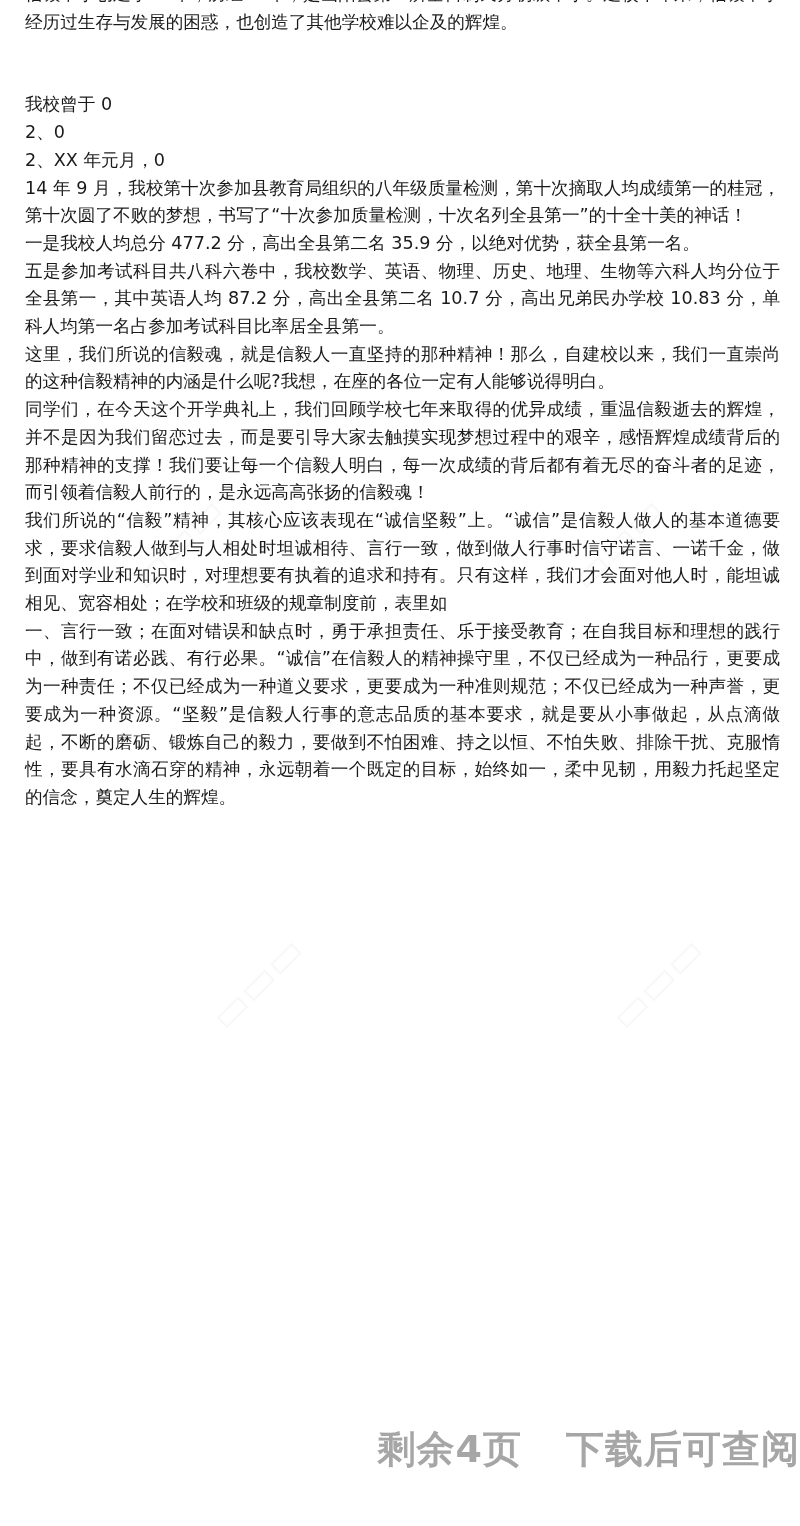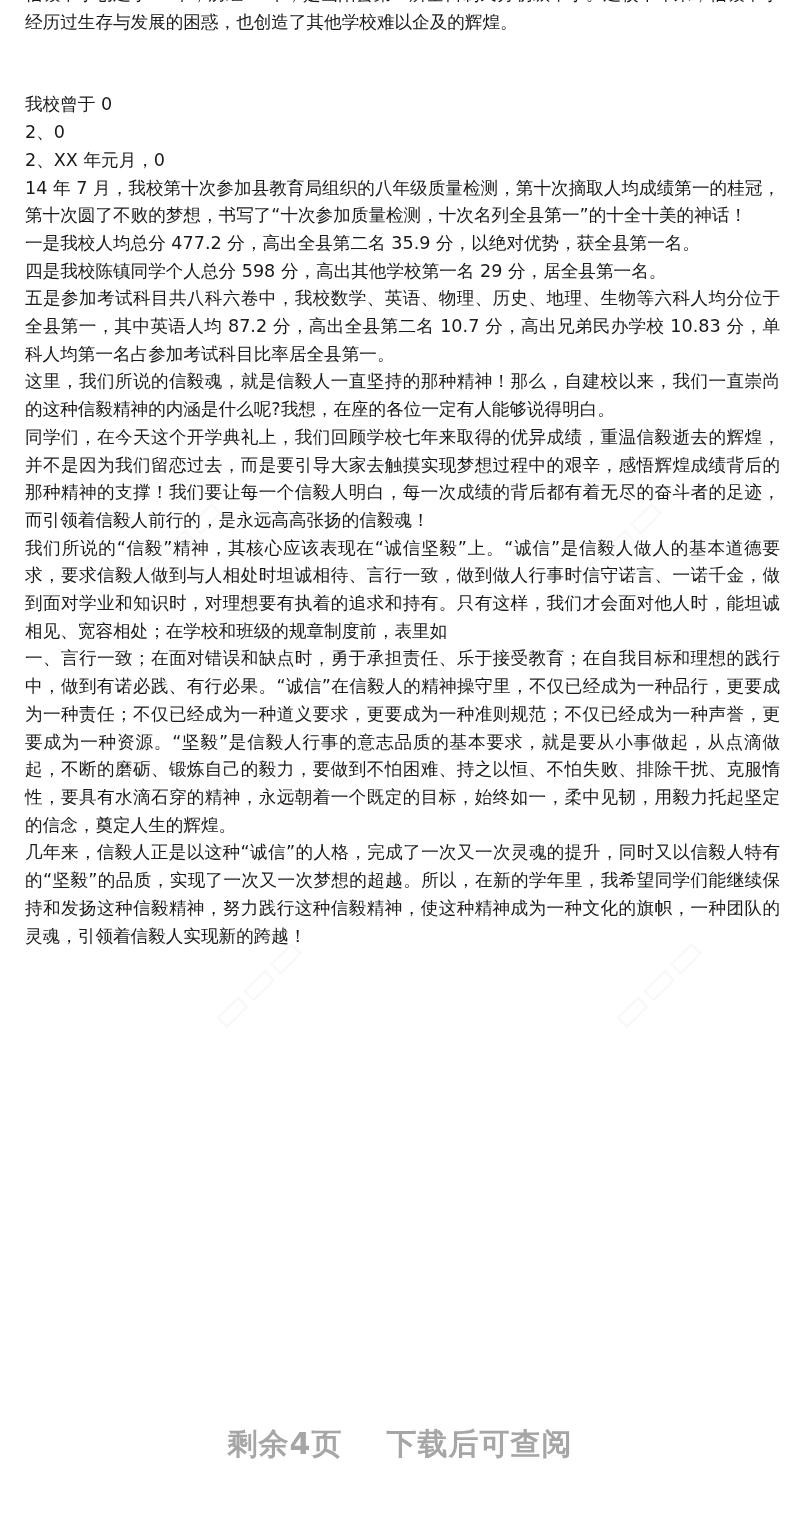--- a/index.html
+++ b/index.html
@@ -50,22 +50,22 @@
     transform: rotate(-45deg);
     pointer-events: none;
     white-space: nowrap;
     font-family: "DejaVu Sans", sans-serif;
   }
   .remaining-banner {
     position: absolute;
     left: 0;
     top: 1424px;
     width: 800px;
-    text-align: center;
-    font-size: 30px;
+    text-align: right;
+    font-size: 38px;
     font-weight: bold;
     color: #a6a6a6;
     letter-spacing: 1px;
     font-family: "DejaVu Sans", sans-serif;
   }
   .remaining-banner .spacer {
     display: inline-block;
     width: 44px;
   }
 </style>
@@ -78,27 +78,25 @@
   <div class="watermark" style="left:560px; top:520px;">▭▭▭</div>
   <div class="watermark" style="left:200px; top:960px;">▭▭▭</div>
   <div class="watermark" style="left:600px; top:960px;">▭▭▭</div>
 
   <div class="doc-body">
     <p class="para">信毅中学创建于XX年，历经XX年，是山阳县第一所全日制民办初级中学。建校十年来，信毅中学经历过生存与发展的困惑，也创造了其他学校难以企及的辉煌。</p>
     <div class="gap"></div>
     <p class="para">我校曾于 0</p>
     <p class="para">2、0</p>
     <p class="para">2、XX 年元月，0</p>
-    <p class="para">14 年 7 月，我校第十次参加县教育局组织的八年级质量检测，第十次摘取人均成绩第一的桂冠，第十次圆了不败的梦想，书写了“十次参加质量检测，十次名列全县第一”的十全十美的神话！</p>
+    <p class="para">14 年 9 月，我校第十次参加县教育局组织的八年级质量检测，第十次摘取人均成绩第一的桂冠，第十次圆了不败的梦想，书写了“十次参加质量检测，十次名列全县第一”的十全十美的神话！</p>
     <p class="para">一是我校人均总分 477.2 分，高出全县第二名 35.9 分，以绝对优势，获全县第一名。</p>
-    <p class="para">四是我校陈镇同学个人总分 598 分，高出其他学校第一名 29 分，居全县第一名。</p>
     <p class="para">五是参加考试科目共八科六卷中，我校数学、英语、物理、历史、地理、生物等六科人均分位于全县第一，其中英语人均 87.2 分，高出全县第二名 10.7 分，高出兄弟民办学校 10.83 分，单科人均第一名占参加考试科目比率居全县第一。</p>
     <p class="para">这里，我们所说的信毅魂，就是信毅人一直坚持的那种精神！那么，自建校以来，我们一直崇尚的这种信毅精神的内涵是什么呢?我想，在座的各位一定有人能够说得明白。</p>
     <p class="para">同学们，在今天这个开学典礼上，我们回顾学校七年来取得的优异成绩，重温信毅逝去的辉煌，并不是因为我们留恋过去，而是要引导大家去触摸实现梦想过程中的艰辛，感悟辉煌成绩背后的那种精神的支撑！我们要让每一个信毅人明白，每一次成绩的背后都有着无尽的奋斗者的足迹，而引领着信毅人前行的，是永远高高张扬的信毅魂！</p>
     <p class="para">我们所说的“信毅”精神，其核心应该表现在“诚信坚毅”上。“诚信”是信毅人做人的基本道德要求，要求信毅人做到与人相处时坦诚相待、言行一致，做到做人行事时信守诺言、一诺千金，做到面对学业和知识时，对理想要有执着的追求和持有。只有这样，我们才会面对他人时，能坦诚相见、宽容相处；在学校和班级的规章制度前，表里如</p>
     <p class="para">一、言行一致；在面对错误和缺点时，勇于承担责任、乐于接受教育；在自我目标和理想的践行中，做到有诺必践、有行必果。“诚信”在信毅人的精神操守里，不仅已经成为一种品行，更要成为一种责任；不仅已经成为一种道义要求，更要成为一种准则规范；不仅已经成为一种声誉，更要成为一种资源。“坚毅”是信毅人行事的意志品质的基本要求，就是要从小事做起，从点滴做起，不断的磨砺、锻炼自己的毅力，要做到不怕困难、持之以恒、不怕失败、排除干扰、克服惰性，要具有水滴石穿的精神，永远朝着一个既定的目标，始终如一，柔中见韧，用毅力托起坚定的信念，奠定人生的辉煌。</p>
-    <p class="para">几年来，信毅人正是以这种“诚信”的人格，完成了一次又一次灵魂的提升，同时又以信毅人特有的“坚毅”的品质，实现了一次又一次梦想的超越。所以，在新的学年里，我希望同学们能继续保持和发扬这种信毅精神，努力践行这种信毅精神，使这种精神成为一种文化的旗帜，一种团队的灵魂，引领着信毅人实现新的跨越！</p>
   </div>
 
   <div class="remaining-banner">
     <span>剩余4页</span><span class="spacer"></span><span>下载后可查阅</span>
   </div>
 </div>
 
 </body></html>

